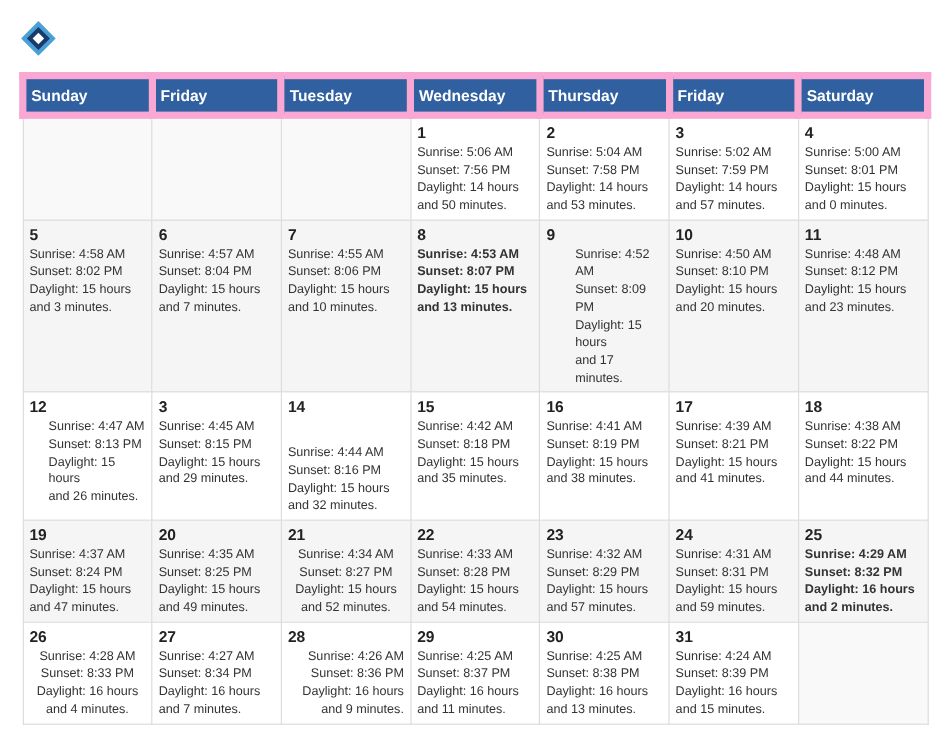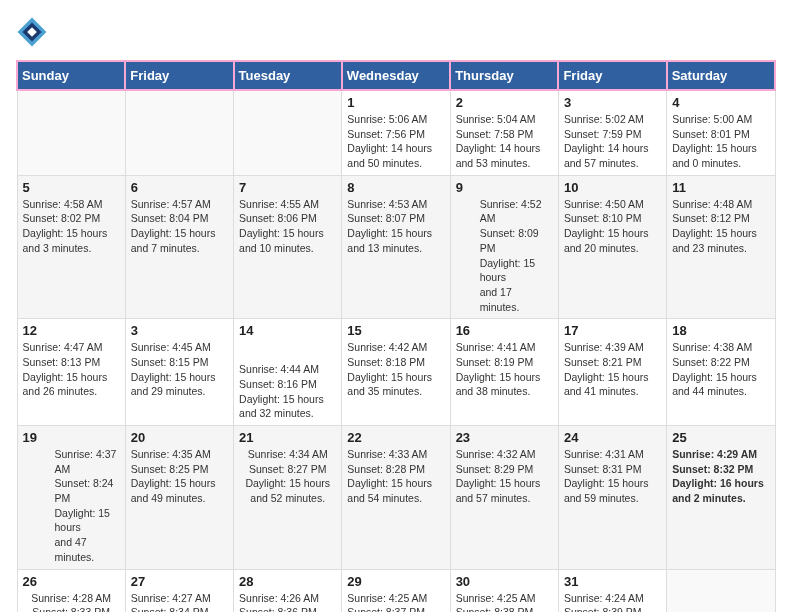--- a/index.html
+++ b/index.html
@@ -51,21 +51,21 @@
       border-collapse: collapse;
       font-size: 11px;
     }
     thead th {
       background-color: #3060a0;
       color: #fff;
       padding: 6px 4px;
       text-align: left;
       font-size: 13px;
       font-weight: bold;
-      border: 2px solid #f9a8d4;
+      border: 6px solid #f9a8d4;
     }
     tbody tr {
       border-bottom: 1px solid #ccc;
     }
     tbody td {
       vertical-align: top;
       padding: 4px 5px;
       border: 1px solid #ddd;
       height: 80px;
       width: 14.28%;
@@ -177,21 +177,21 @@
         </td>
         <td>
           <div class="day-number">7</div>
           <div class="day-info" style="white-space: pre-line;">Sunrise: 4:55 AM
 Sunset: 8:06 PM
 Daylight: 15 hours
 and 10 minutes.</div>
         </td>
         <td>
           <div class="day-number">8</div>
-          <div class="day-info" style="white-space: pre-line;">Sunrise: 4:53 AM
+          <div class="day-info" style="white-space: pre-line; font-weight: bold;">Sunrise: 4:53 AM
 Sunset: 8:07 PM
 Daylight: 15 hours
 and 13 minutes.</div>
         </td>
         <td>
           <div class="day-number">9</div>
           <div class="day-info" style="white-space: pre-line; margin-left: 24px;">Sunrise: 4:52 AM
 Sunset: 8:09 PM
 Daylight: 15 hours
 and 17 minutes.</div>
@@ -207,21 +207,21 @@
           <div class="day-number">11</div>
           <div class="day-info" style="white-space: pre-line;">Sunrise: 4:48 AM
 Sunset: 8:12 PM
 Daylight: 15 hours
 and 23 minutes.</div>
         </td>
       </tr>
       <tr>
         <td>
           <div class="day-number">12</div>
-          <div class="day-info" style="white-space: pre-line;">Sunrise: 4:47 AM
+          <div class="day-info" style="white-space: pre-line; margin-left: 16px;">Sunrise: 4:47 AM
 Sunset: 8:13 PM
 Daylight: 15 hours
 and 26 minutes.</div>
         </td>
         <td>
           <div class="day-number">3</div>
           <div class="day-info" style="white-space: pre-line;">Sunrise: 4:45 AM
 Sunset: 8:15 PM
 Daylight: 15 hours
 and 29 minutes.</div>
@@ -258,21 +258,21 @@
           <div class="day-number">18</div>
           <div class="day-info" style="white-space: pre-line;">Sunrise: 4:38 AM
 Sunset: 8:22 PM
 Daylight: 15 hours
 and 44 minutes.</div>
         </td>
       </tr>
       <tr>
         <td>
           <div class="day-number">19</div>
-          <div class="day-info" style="white-space: pre-line; margin-left: 32px;">Sunrise: 4:37 AM
+          <div class="day-info" style="white-space: pre-line;">Sunrise: 4:37 AM
 Sunset: 8:24 PM
 Daylight: 15 hours
 and 47 minutes.</div>
         </td>
         <td>
           <div class="day-number">20</div>
           <div class="day-info" style="white-space: pre-line;">Sunrise: 4:35 AM
 Sunset: 8:25 PM
 Daylight: 15 hours
 and 49 minutes.</div>
@@ -323,21 +323,21 @@
         </td>
         <td>
           <div class="day-number">27</div>
           <div class="day-info" style="white-space: pre-line;">Sunrise: 4:27 AM
 Sunset: 8:34 PM
 Daylight: 16 hours
 and 7 minutes.</div>
         </td>
         <td>
           <div class="day-number">28</div>
-          <div class="day-info" style="white-space: pre-line;">Sunrise: 4:26 AM
+          <div class="day-info" style="white-space: pre-line; text-align: right;">Sunrise: 4:26 AM
 Sunset: 8:36 PM
 Daylight: 16 hours
 and 9 minutes.</div>
         </td>
         <td>
           <div class="day-number">29</div>
           <div class="day-info" style="white-space: pre-line;">Sunrise: 4:25 AM
 Sunset: 8:37 PM
 Daylight: 16 hours
 and 11 minutes.</div>

